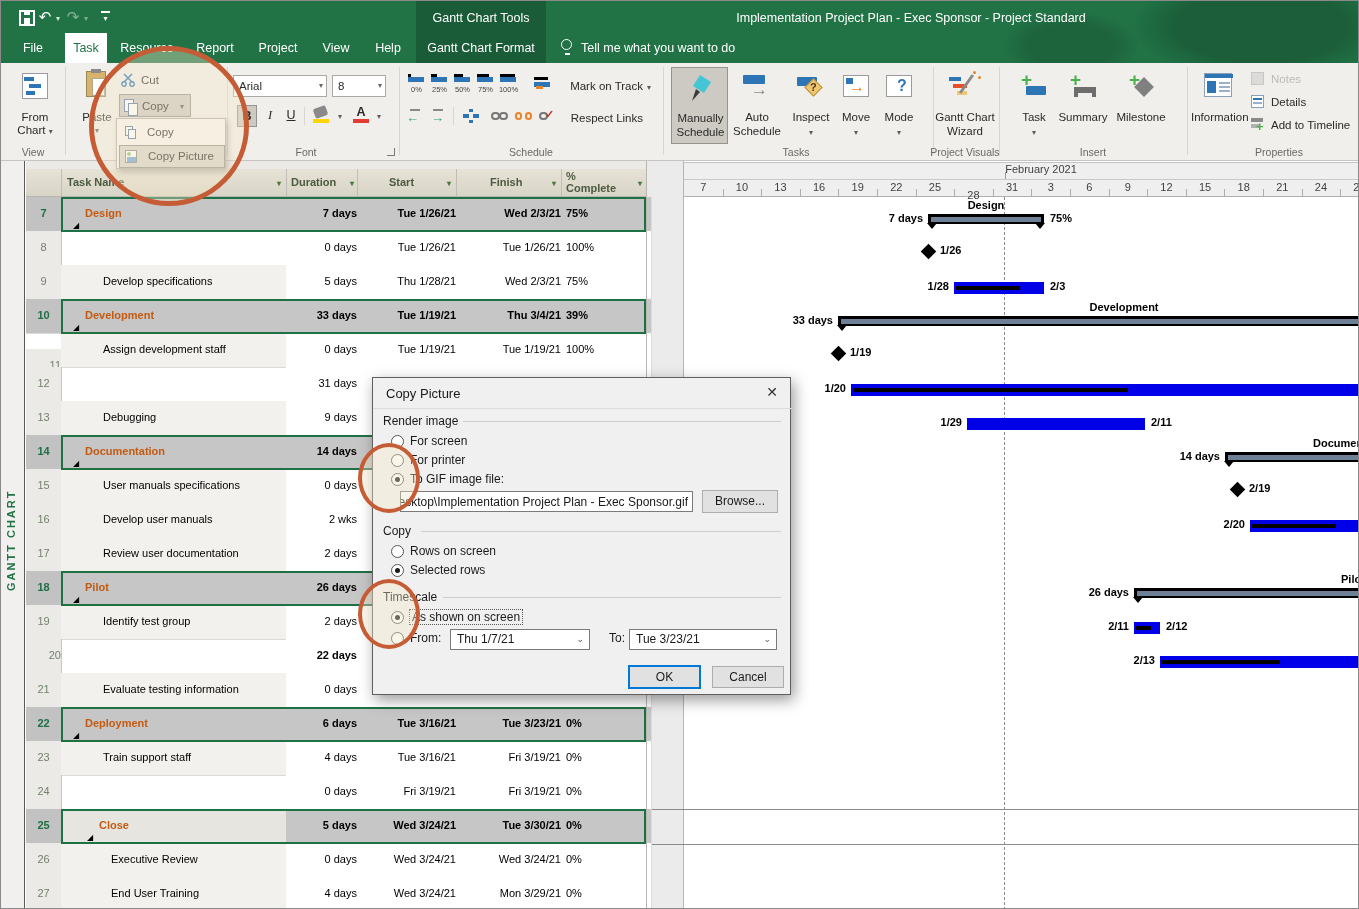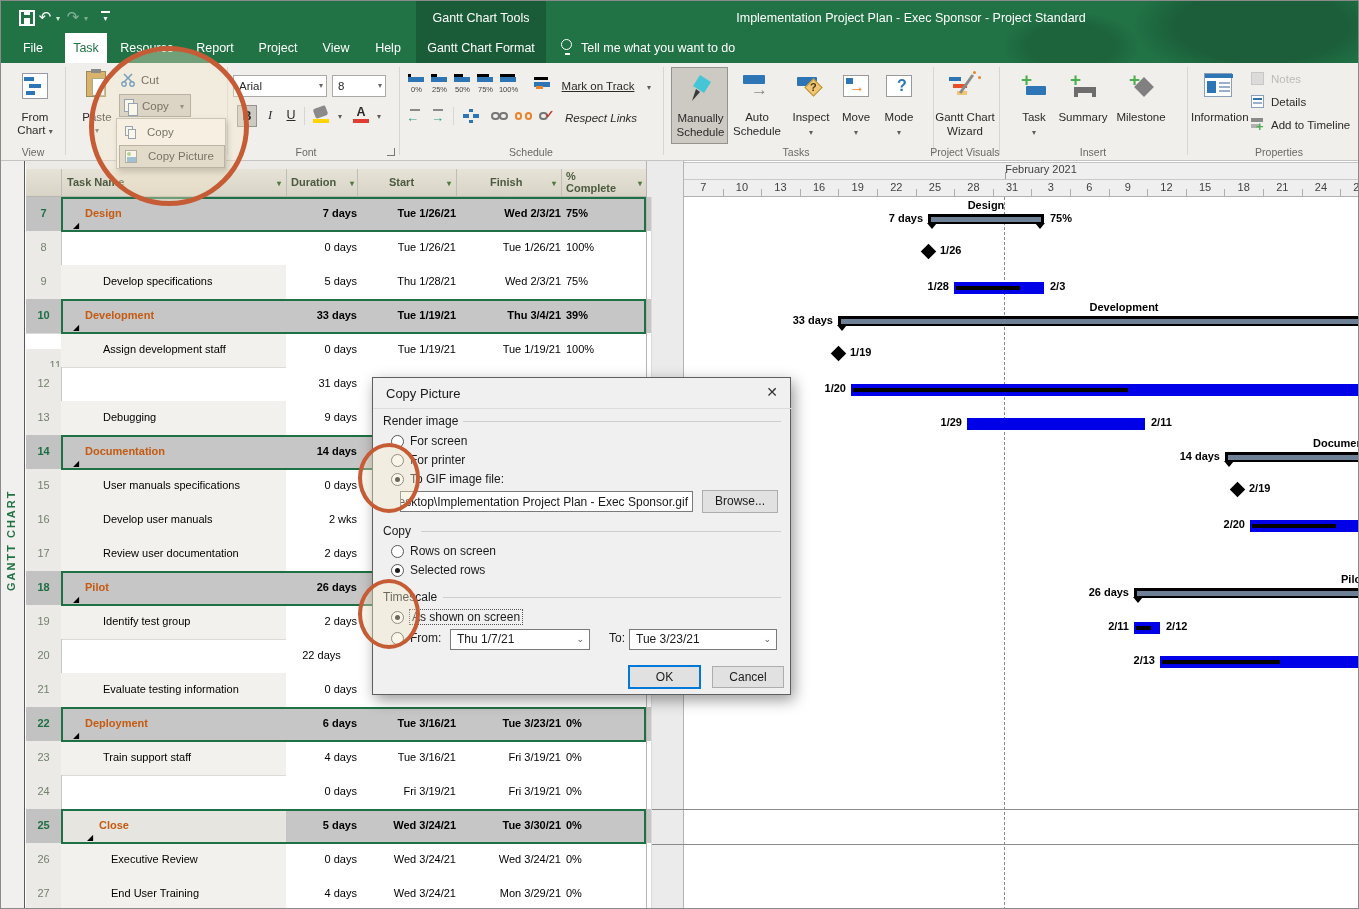--- a/index.html
+++ b/index.html
@@ -216,21 +216,21 @@
         <div class="abs" style="left: 2px; top: 1px; height: 3px; background: rgb(0, 0, 0); width: 15px;"></div>
         <div class="abs" style="left: 2px; top: 4px; width: 16px; height: 5px; background: rgb(46, 117, 182);"></div>
         <div class="abs" style="left: 0px; top: 12px; width: 21px; text-align: center; font-size: 7.5px; color: rgb(68, 68, 68);">100%</div>
       </div>
     </div>
   <div class="abs" style="left:533px;top:76px;width:16px;height:12px;">
     <div class="abs" style="left:0;top:0;width:14px;height:3px;background:#000;"></div>
     <div class="abs" style="left:0;top:5px;width:16px;height:5px;background:#2e75b6;"></div>
     <div class="abs" style="left:2px;top:9px;width:7px;height:3px;background:#e8842c;"></div>
   </div>
-  <div class="abs rbtn-label" style="left:552px;top:79px;width:90px;text-align:center;text-decoration:underline;">Mark on Track</div>
+  <div class="abs rbtn-label" style="left:552px;top:79px;width:90px;text-align:right;">Mark on Track</div>
   <div class="abs caret" style="left:644px;top:83px;width:8px;">▾</div>
 
   <div class="abs" style="left:405px;top:108px;width:17px;height:16px;color:#2f9e84;font-weight:bold;font-size:13px;line-height:16px;">
     <div class="abs" style="left:4px;top:0px;width:10px;height:2px;background:#8a8a8a;"></div>
       <span class="abs" style="top:1px;">←</span>
   </div>
   <div class="abs" style="left:428px;top:108px;width:17px;height:16px;color:#2f9e84;font-weight:bold;font-size:13px;line-height:16px;">
     <div class="abs" style="left:4px;top:0px;width:10px;height:2px;background:#8a8a8a;"></div>
       <span class="abs" style="top:1px;left:2px;">→</span>
   </div>
@@ -246,21 +246,21 @@
     <div class="abs" style="left:8px;top:2px;width:9px;height:8px;border:2px solid #777;border-radius:4px;"></div>
   </div>
   <div class="abs" style="left:514px;top:109px;width:18px;height:12px;">
     <div class="abs" style="left:0;top:2px;width:7px;height:8px;border:2px solid #e8842c;border-radius:4px;"></div>
     <div class="abs" style="left:10px;top:2px;width:7px;height:8px;border:2px solid #e8842c;border-radius:4px;"></div>
   </div>
   <div class="abs" style="left:538px;top:109px;width:16px;height:12px;">
     <div class="abs" style="left:0;top:2px;width:9px;height:8px;border:2px solid #777;border-radius:4px;"></div>
     <div class="abs" style="left:6px;top:-2px;color:#c0392b;font-size:11px;font-weight:bold;">✓</div>
   </div>
-  <div class="abs rbtn-label" style="left:558px;top:111px;width:84px;text-align:center;font-style:italic;">Respect Links</div>
+  <div class="abs rbtn-label" style="left:558px;top:111px;width:84px;text-align:right;">Respect Links</div>
   <div class="abs grp-label" style="left:490px;width:80px;">Schedule</div>
 
   <div class="abs pressed" style="left:670px;top:66px;width:57px;height:77px;">
     <svg class="abs" style="left:15px;top:5px;" width="26" height="30" viewBox="0 0 26 30">
       <polygon points="13,2 24,9 17,20 6,13" fill="#45c6d6"></polygon>
       <polygon points="9,16 13,19 5,28" fill="#3a3a3a"></polygon>
     </svg>
     <div class="abs rbtn-label" style="left:0;top:44px;width:57px;">Manually</div>
     <div class="abs rbtn-label" style="left:0;top:58px;width:57px;">Schedule</div>
   </div>
@@ -384,21 +384,21 @@
       <div class="abs tick-lbl" style="left: 760.2px; top: 180px; width: 38.6px;">13</div>
       <div class="abs" style="left: 760.2px; top: 188px; width: 1px; height: 8px; background: rgb(174, 174, 174);"></div>
       <div class="abs tick-lbl" style="left: 798.8px; top: 180px; width: 38.6px;">16</div>
       <div class="abs" style="left: 798.8px; top: 188px; width: 1px; height: 8px; background: rgb(174, 174, 174);"></div>
       <div class="abs tick-lbl" style="left: 837.4px; top: 180px; width: 38.6px;">19</div>
       <div class="abs" style="left: 837.4px; top: 188px; width: 1px; height: 8px; background: rgb(174, 174, 174);"></div>
       <div class="abs tick-lbl" style="left: 876px; top: 180px; width: 38.6px;">22</div>
       <div class="abs" style="left: 876px; top: 188px; width: 1px; height: 8px; background: rgb(174, 174, 174);"></div>
       <div class="abs tick-lbl" style="left: 914.6px; top: 180px; width: 38.6px;">25</div>
       <div class="abs" style="left: 914.6px; top: 188px; width: 1px; height: 8px; background: rgb(174, 174, 174);"></div>
-      <div class="abs tick-lbl" style="left: 953.2px; top: 180px; width: 38.6px;">28</div>
+      <div class="abs tick-lbl" style="left: 953.2px; top: 188px; width: 38.6px;">28</div>
       <div class="abs" style="left: 953.2px; top: 188px; width: 1px; height: 8px; background: rgb(174, 174, 174);"></div>
       <div class="abs tick-lbl" style="left: 991.8px; top: 180px; width: 38.6px;">31</div>
       <div class="abs" style="left: 991.8px; top: 188px; width: 1px; height: 8px; background: rgb(174, 174, 174);"></div>
       <div class="abs tick-lbl" style="left: 1030.4px; top: 180px; width: 38.6px;">3</div>
       <div class="abs" style="left: 1030.4px; top: 188px; width: 1px; height: 8px; background: rgb(174, 174, 174);"></div>
       <div class="abs tick-lbl" style="left: 1069px; top: 180px; width: 38.6px;">6</div>
       <div class="abs" style="left: 1069px; top: 188px; width: 1px; height: 8px; background: rgb(174, 174, 174);"></div>
       <div class="abs tick-lbl" style="left: 1107.6px; top: 180px; width: 38.6px;">9</div>
       <div class="abs" style="left: 1107.6px; top: 188px; width: 1px; height: 8px; background: rgb(174, 174, 174);"></div>
       <div class="abs tick-lbl" style="left: 1146.2px; top: 180px; width: 38.6px;">12</div>
@@ -629,22 +629,22 @@
         <div class="cell" style="left: 0px; top: 0px; width: 35px; height: 34px; text-align: center; background: rgb(236, 234, 231); border-right: 1px solid rgb(201, 199, 196); color: rgb(114, 129, 108);">19</div>
         <div class="cell" style="left: 35px; top: 0px; width: 225px; height: 34px; background: rgb(242, 241, 237);">
           <div class="abs" style="left: 42px; top: 0px; line-height: 33px;">Identify test group</div>
         </div>
         <div class="cell" style="left: 260px; top: 0px; width: 71px; height: 34px; background: rgb(255, 255, 255); text-align: right; padding-right: 5px;">2 days</div>
         <div class="cell" style="left: 331px; top: 0px; width: 99px; height: 34px; background: rgb(255, 255, 255); text-align: right; padding-right: 5px;"></div>
         <div class="cell" style="left: 430px; top: 0px; width: 105px; height: 34px; background: rgb(255, 255, 255); text-align: right; padding-right: 5px;"></div>
         <div class="cell" style="left: 535px; top: 0px; width: 85px; height: 34px; background: rgb(255, 255, 255); text-align: left; padding-left: 5px;"></div>
       </div>
       <div class="abs" style="left: 25px; top: 638px; width: 620px; height: 34px;">
-        <div class="cell" style="left: 0px; top: 0px; width: 35px; height: 34px; text-align: center; background: rgb(236, 234, 231); border-right: 1px solid rgb(201, 199, 196); color: rgb(114, 129, 108);">20</div>
-        <div class="cell" style="left: 260px; top: 0px; width: 71px; height: 34px; background: rgb(255, 255, 255); text-align: center; padding-right: 5px;">22 days</div>
+        <div class="cell" style="left: 0px; top: 0px; width: 35px; height: 34px; text-align: right; background: rgb(236, 234, 231); border-right: 1px solid rgb(201, 199, 196); color: rgb(114, 129, 108);">20</div>
+        <div class="cell" style="left: 260px; top: 0px; width: 71px; height: 34px; background: rgb(255, 255, 255); text-align: right; padding-right: 5px; font-weight: bold;">22 days</div>
         <div class="cell" style="left: 331px; top: 0px; width: 99px; height: 34px; background: rgb(255, 255, 255); text-align: right; padding-right: 5px;"></div>
         <div class="cell" style="left: 430px; top: 0px; width: 105px; height: 34px; background: rgb(255, 255, 255); text-align: right; padding-right: 5px;"></div>
         <div class="cell" style="left: 535px; top: 0px; width: 85px; height: 34px; background: rgb(255, 255, 255); text-align: left; padding-left: 5px;"></div>
       </div>
       <div class="abs" style="left: 25px; top: 672px; width: 620px; height: 34px;">
         <div class="cell" style="left: 0px; top: 0px; width: 35px; height: 34px; text-align: center; background: rgb(236, 234, 231); border-right: 1px solid rgb(201, 199, 196); color: rgb(114, 129, 108);">21</div>
         <div class="cell" style="left: 35px; top: 0px; width: 225px; height: 34px; background: rgb(242, 241, 237);">
           <div class="abs" style="left: 42px; top: 0px; line-height: 33px;">Evaluate testing information</div>
         </div>
         <div class="cell" style="left: 260px; top: 0px; width: 71px; height: 34px; background: rgb(255, 255, 255); text-align: right; padding-right: 5px;">0 days</div>

